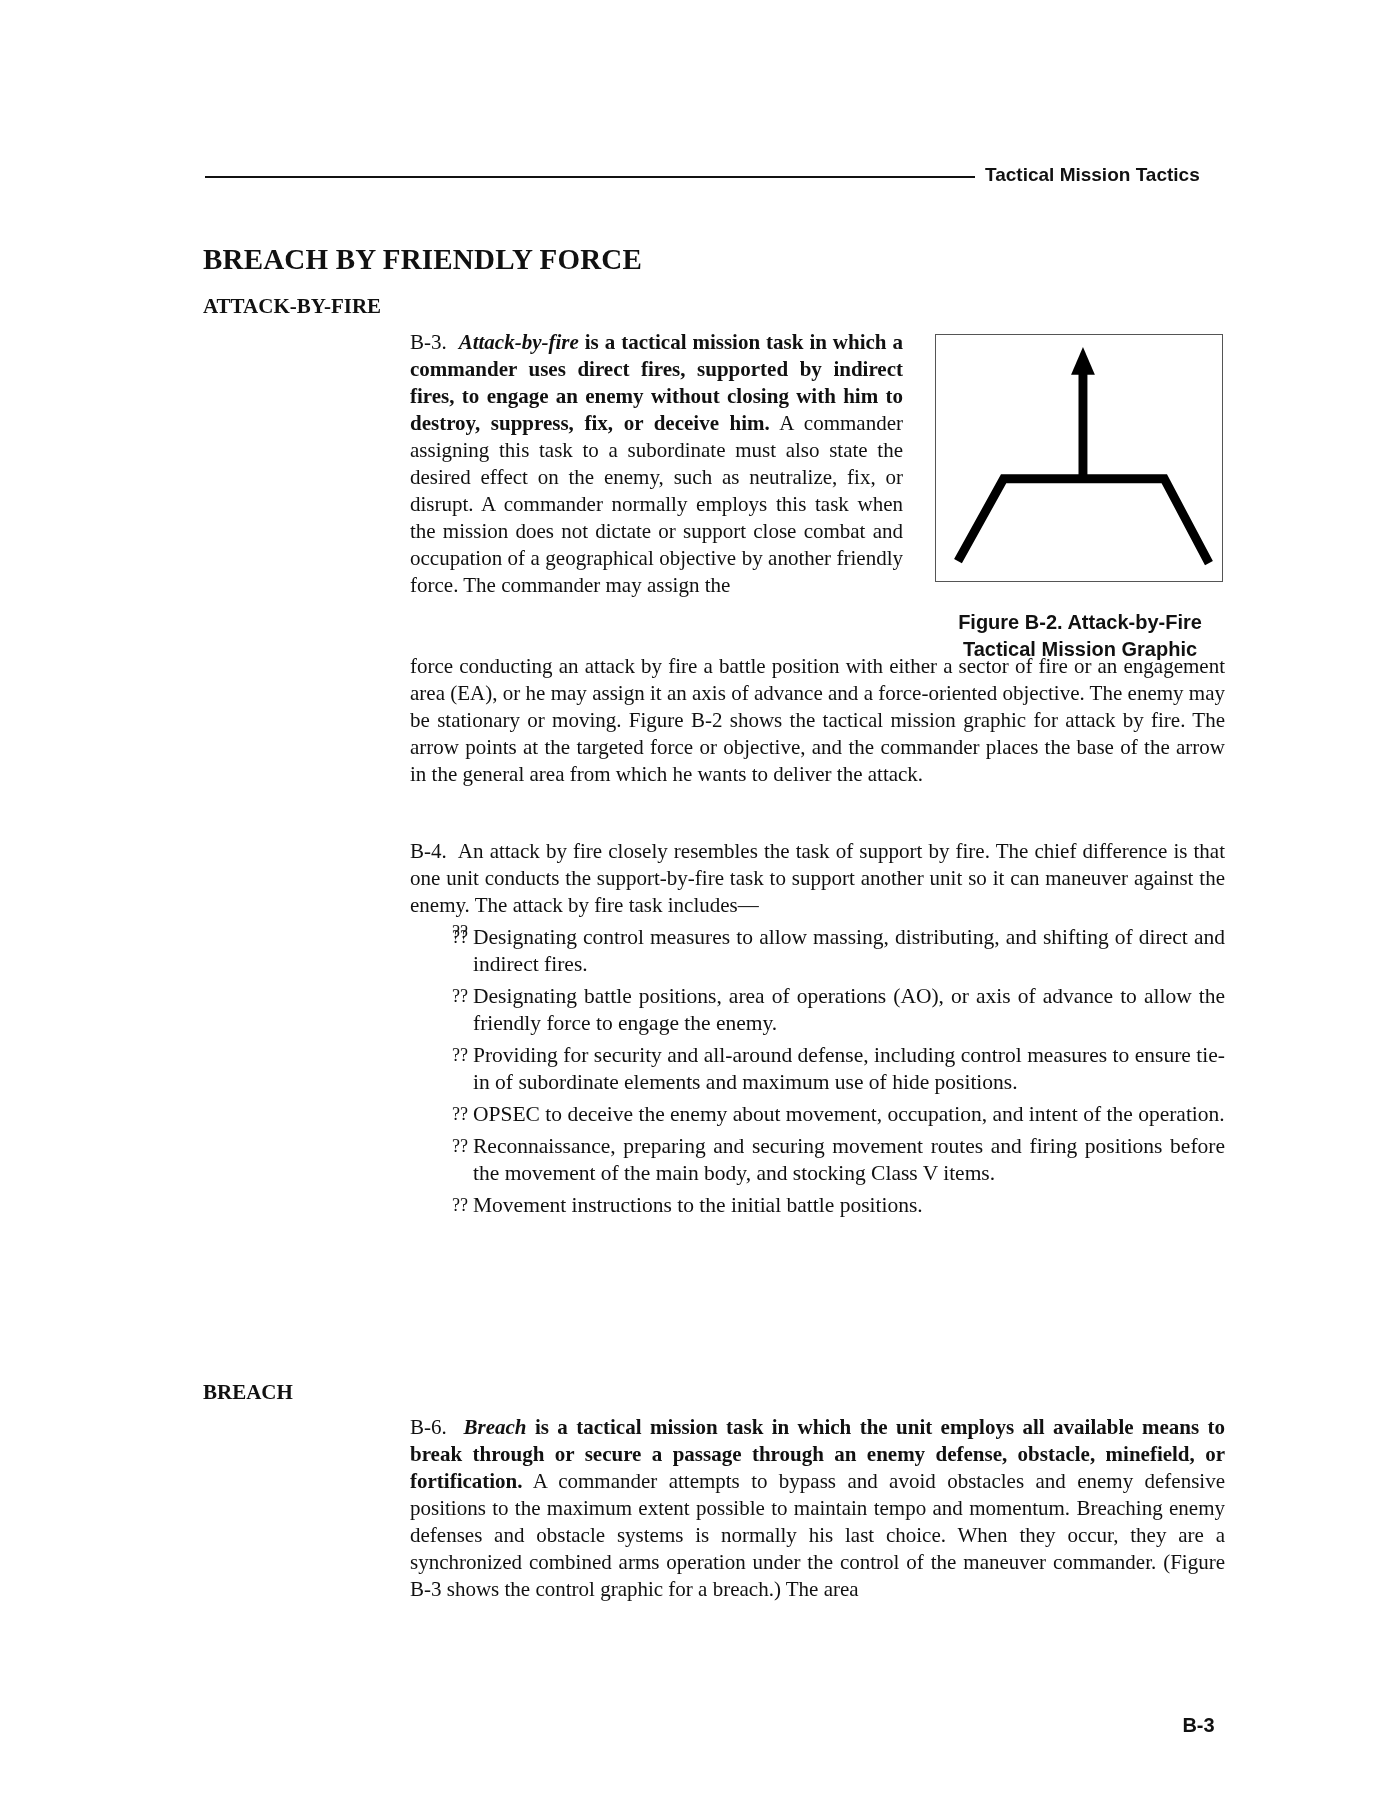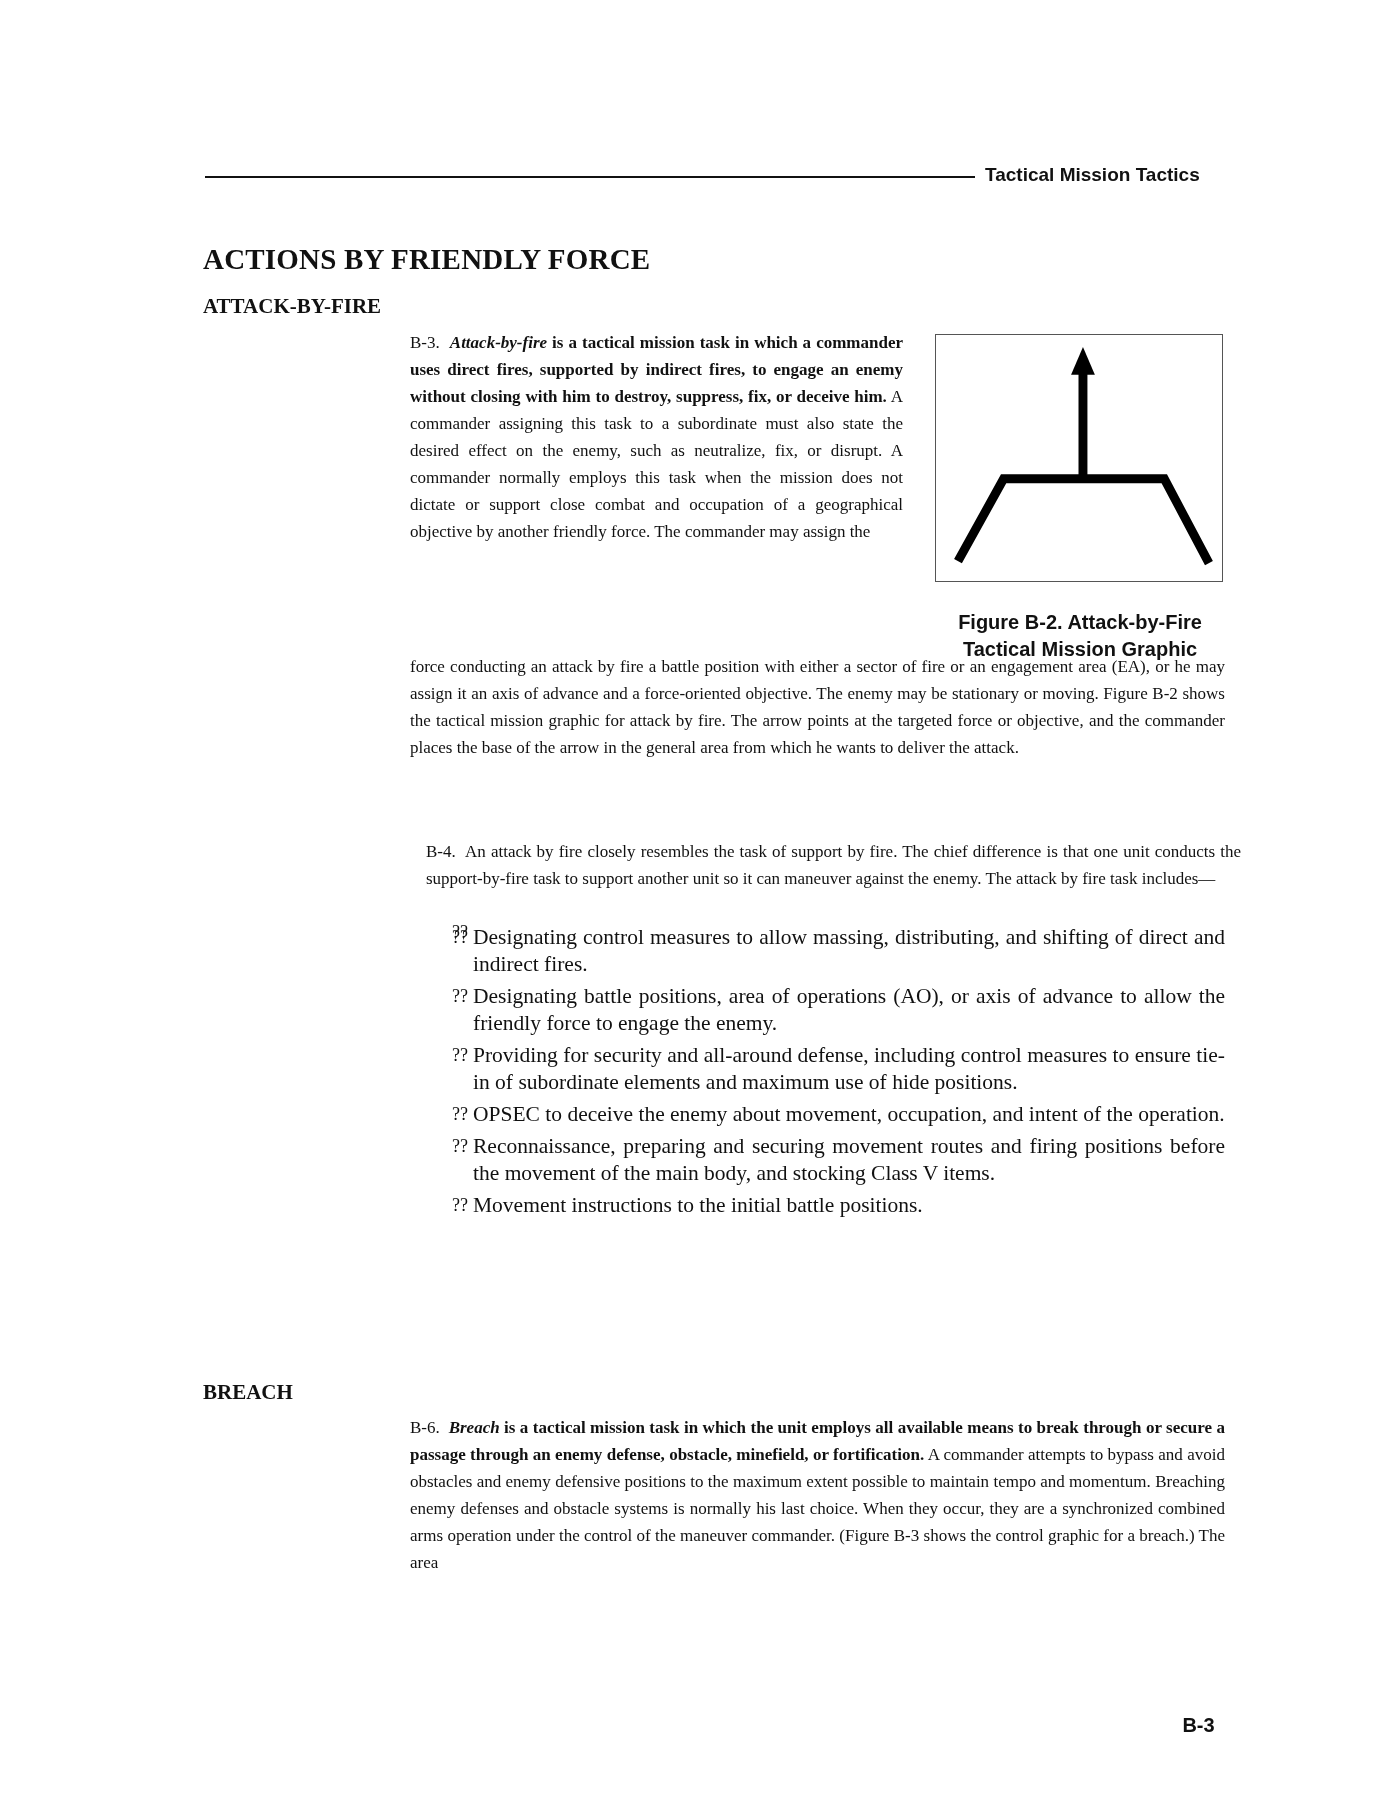--- a/index.html
+++ b/index.html
@@ -5,21 +5,21 @@
   html, body { margin:0; padding:0; background:#fff; }
   body { width:1391px; height:1800px; position:relative; overflow:hidden; color:#111;
          font-family:"DejaVu Serif", serif; }
   .hdr-line { position:absolute; left:205px; top:176px; width:770px; border-bottom:2px solid #111; }
   .hdr-title { position:absolute; left:985px; top:164px; width:240px; 
                font-family:"Liberation Sans", sans-serif; font-weight:bold; font-size:19px; }
   .h1 { position:absolute; left:203px; top:243px; font-family:"Liberation Serif", serif;
         font-weight:bold; font-size:29px; letter-spacing:0.2px; }
   .h2 { position:absolute; left:203px; font-family:"Liberation Serif", serif;
         font-weight:bold; font-size:21px; }
-  .para { position:absolute; font-family:"Liberation Serif", serif; font-size:17px;
+  .para { position:absolute; font-family:"Liberation Serif", serif; font-size:21px;
           line-height:27px; text-align:justify; }
   .para .def { font-weight:bold; }
   .para .term { font-weight:bold; font-style:italic; }
   .figure-box { position:absolute; left:935px; top:334px; width:288px; height:248px;
                 border:1.5px solid #555; box-sizing:border-box; }
   .figure-box svg { position:absolute; left:0; top:0; width:100%; height:100%; }
   .caption { position:absolute; left:930px; top:609px; width:300px; text-align:center;
              font-family:"Liberation Sans", sans-serif; font-weight:bold; font-size:20px; line-height:27px; }
   .bullets { position:absolute; left:410px; width:815px; font-family:"Liberation Serif", serif;
              font-size:21.5px; line-height:27px; margin:0; padding:0; list-style:none; }
@@ -27,21 +27,21 @@
   .bullets li .mark { position:absolute; left:42px; top:0; font-size:18px; }
   .pagenum { position:absolute; left:1170px; top:1714px; width:57px; text-align:center;
              font-family:"Liberation Sans", sans-serif; font-weight:bold; font-size:20px; }
 </style>
 </head>
 <body>
 
 <div class="hdr-line"></div>
 <div class="hdr-title">Tactical Mission Tactics</div>
 
-<div class="h1">ACTIONS BY FRIENDLY FORCE</div>
+<div class="h1">BREACH BY FRIENDLY FORCE</div>
 
 <div class="h2" style="top:294px;">ATTACK-BY-FIRE</div>
 
 <div class="para" style="left:410px; top:329px; width:493px;">
   <span>B-3.</span>&nbsp;
   <span class="term">Attack-by-fire</span><span class="def"> is a tactical mission task in which a commander uses direct fires, supported by indirect fires, to engage an enemy without closing with him to destroy, suppress, fix, or deceive him.</span><span> A commander assigning this task to a subordinate must also state the desired effect on the enemy, such as neutralize, fix, or disrupt. A commander normally employs this task when the mission does not dictate or support close combat and occupation of a geographical objective by another friendly force. The commander may assign the</span>
 </div>
 
 <div class="para" style="left:410px; top:653px; width:815px;">force conducting an attack by fire a battle position with either a sector of fire or an engagement area (EA), or he may assign it an axis of advance and a force-oriented objective. The enemy may be stationary or moving. Figure B-2 shows the tactical mission graphic for attack by fire. The arrow points at the targeted force or objective, and the commander places the base of the arrow in the general area from which he wants to deliver the attack.</div>
 
@@ -50,21 +50,21 @@
     <polyline points="22,228 68,145 230,145 275,230" fill="none" stroke="#000" stroke-width="9" stroke-linejoin="miter"></polyline>
     <line x1="148" y1="145" x2="148" y2="34" stroke="#000" stroke-width="9"></line>
     <polygon points="148,12 136,40 160,40" fill="#000"></polygon>
   </svg>
 </div>
 <div class="caption">
   <div>Figure B-2. Attack-by-Fire</div>
   <div>Tactical Mission Graphic</div>
 </div>
 
-<div class="para" style="left:410px; top:838px; width:815px;margin-left:16px;">
+<div class="para" style="left:410px; top:838px; width:815px;">
   <span>B-4.</span>&nbsp;
   <span>An attack by fire closely resembles the task of support by fire. The chief difference is that one unit conducts the support-by-fire task to support another unit so it can maneuver against the enemy. The attack by fire task includes—</span>
 </div>
 
 <ul class="bullets" style="top:919px;">
   <li><span class="mark">??</span></li>
   <li><span class="mark">??</span><span>Designating control measures to allow massing, distributing, and shifting of direct and indirect fires.</span></li>
   <li><span class="mark">??</span><span>Designating battle positions, area of operations (AO), or axis of advance to allow the friendly force to engage the enemy.</span></li>
   <li><span class="mark">??</span><span>Providing for security and all-around defense, including control measures to ensure tie-in of subordinate elements and maximum use of hide positions.</span></li>
   <li><span class="mark">??</span><span>OPSEC to deceive the enemy about movement, occupation, and intent of the operation.</span></li>

